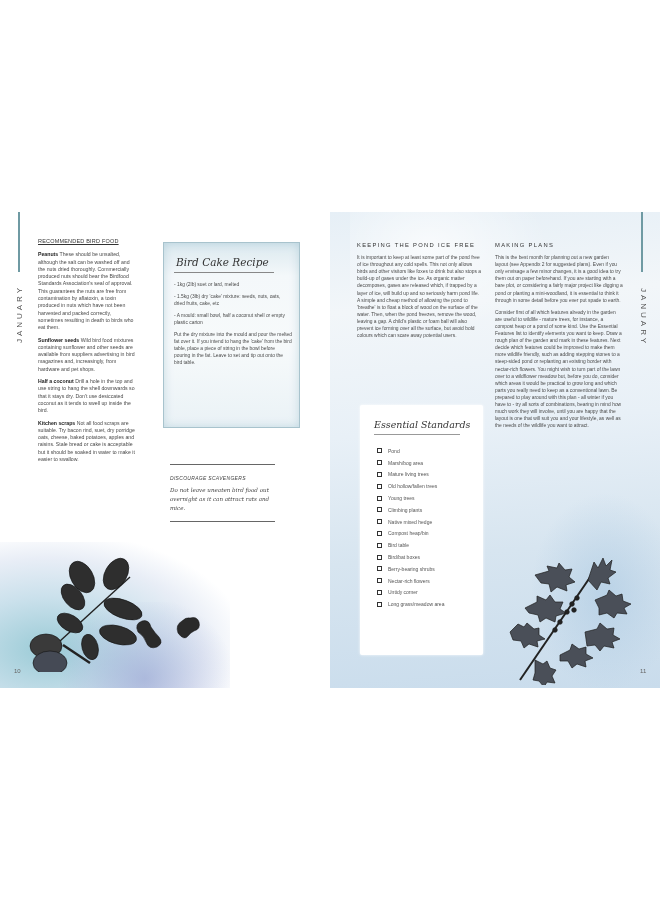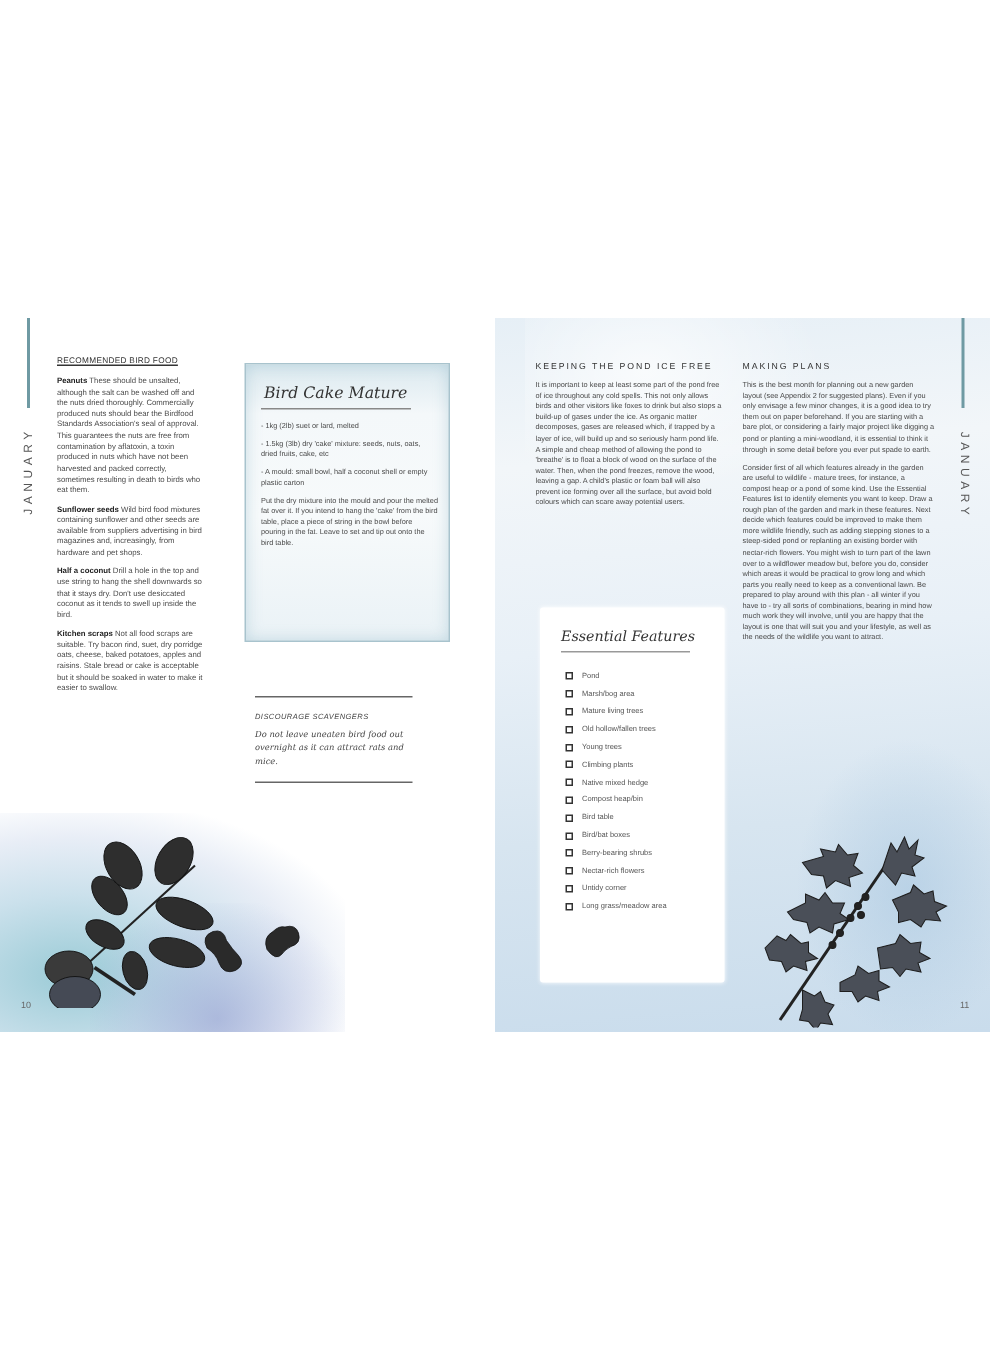--- a/index.html
+++ b/index.html
@@ -84,21 +84,21 @@
 
     <div class="col-left">
       <div class="heading">RECOMMENDED BIRD FOOD</div>
       <p><b>Peanuts</b> <span>These should be unsalted, although the salt can be washed off and the nuts dried thoroughly. Commercially produced nuts should bear the Birdfood Standards Association's seal of approval. This guarantees the nuts are free from contamination by aflatoxin, a toxin produced in nuts which have not been harvested and packed correctly, sometimes resulting in death to birds who eat them.</span></p>
       <p><b>Sunflower seeds</b> <span>Wild bird food mixtures containing sunflower and other seeds are available from suppliers advertising in bird magazines and, increasingly, from hardware and pet shops.</span></p>
       <p><b>Half a coconut</b> <span>Drill a hole in the top and use string to hang the shell downwards so that it stays dry. Don't use desiccated coconut as it tends to swell up inside the bird.</span></p>
       <p><b>Kitchen scraps</b> <span>Not all food scraps are suitable. Try bacon rind, suet, dry porridge oats, cheese, baked potatoes, apples and raisins. Stale bread or cake is acceptable but it should be soaked in water to make it easier to swallow.</span></p>
     </div>
 
     <div class="recipe-card">
-      <div class="title">Bird Cake Mature</div>
+      <div class="title">Bird Cake Recipe</div>
       <div class="title-rule"></div>
       <div class="body">
         <p>- 1kg (2lb) suet or lard, melted</p>
         <p>- 1.5kg (3lb) dry 'cake' mixture: seeds, nuts, oats, dried fruits, cake, etc</p>
         <p>- A mould: small bowl, half a coconut shell or empty plastic carton</p>
         <p>Put the dry mixture into the mould and pour the melted fat over it. If you intend to hang the 'cake' from the bird table, place a piece of string in the bowl before pouring in the fat. Leave to set and tip out onto the bird table.</p>
       </div>
     </div>
 
     <div class="scavenger">
@@ -147,21 +147,21 @@
       <p>It is important to keep at least some part of the pond free of ice throughout any cold spells. This not only allows birds and other visitors like foxes to drink but also stops a build-up of gases under the ice. As organic matter decomposes, gases are released which, if trapped by a layer of ice, will build up and so seriously harm pond life. A simple and cheap method of allowing the pond to 'breathe' is to float a block of wood on the surface of the water. Then, when the pond freezes, remove the wood, leaving a gap. A child's plastic or foam ball will also prevent ice forming over all the surface, but avoid bold colours which can scare away potential users.</p>
     </div>
 
     <div class="col-plans">
       <div class="section-head">MAKING PLANS</div>
       <p>This is the best month for planning out a new garden layout (see Appendix 2 for suggested plans). Even if you only envisage a few minor changes, it is a good idea to try them out on paper beforehand. If you are starting with a bare plot, or considering a fairly major project like digging a pond or planting a mini-woodland, it is essential to think it through in some detail before you ever put spade to earth.</p>
       <p>Consider first of all which features already in the garden are useful to wildlife - mature trees, for instance, a compost heap or a pond of some kind. Use the Essential Features list to identify elements you want to keep. Draw a rough plan of the garden and mark in these features. Next decide which features could be improved to make them more wildlife friendly, such as adding stepping stones to a steep-sided pond or replanting an existing border with nectar-rich flowers. You might wish to turn part of the lawn over to a wildflower meadow but, before you do, consider which areas it would be practical to grow long and which parts you really need to keep as a conventional lawn. Be prepared to play around with this plan - all winter if you have to - try all sorts of combinations, bearing in mind how much work they will involve, until you are happy that the layout is one that will suit you and your lifestyle, as well as the needs of the wildlife you want to attract.</p>
     </div>
 
     <div class="features-card">
-      <div class="title">Essential Features</div>
+      <div class="title">Essential Standards</div>
       <div class="title-rule"></div>
       <ul class="features-list">
         <li>
             <span class="box"></span>
             <span>Pond</span>
           </li>
         <li>
             <span class="box"></span>
             <span>Marsh/bog area</span>
           </li>

